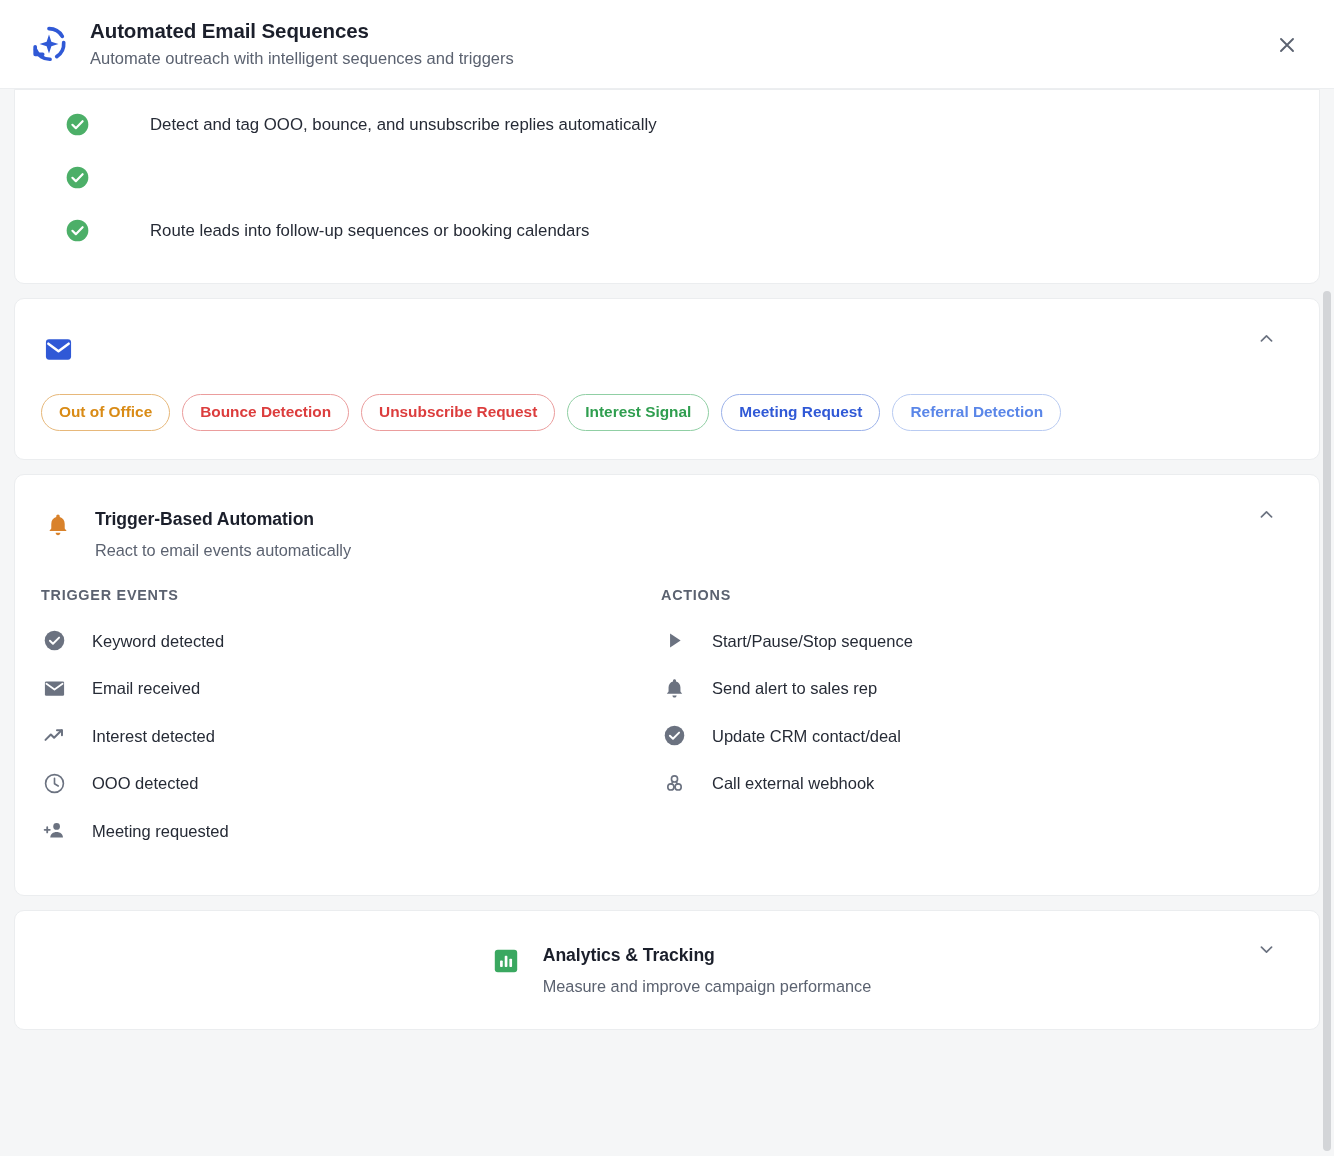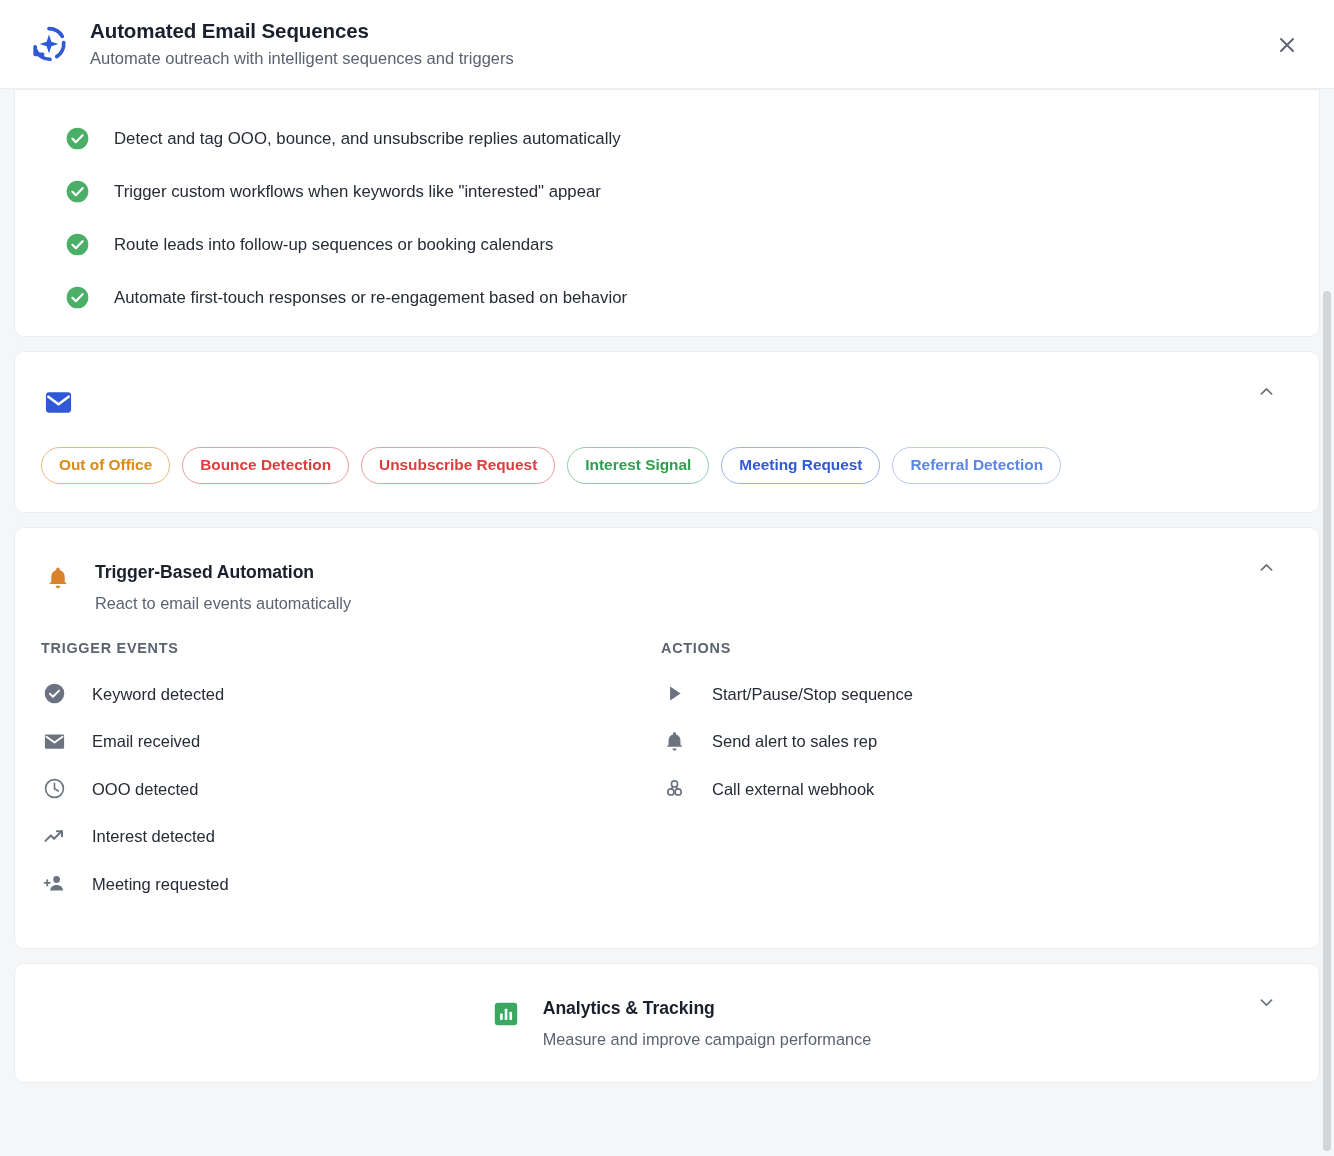--- a/index.html
+++ b/index.html
@@ -79,23 +79,24 @@
   }
   .card:first-child { border-top-left-radius: 0; border-top-right-radius: 0; }
 
   
   .benefits {
     padding: 8px 0 26px 0;
     margin-top: 0;
   }
   .benefit-row {
     display: flex;
-    align-items: flex-end;
+    align-items: center;
     height: 53px;
     padding-left: 50px;
+    gap: 36px;
   }
   .benefit-check {
     width: 25px; height: 25px;
     flex: 0 0 25px;
     display: flex; align-items: center; justify-content: center;
   }
   .benefit-text {
     margin-left: 24px;
     font-size: 16.8px;
     color: #262b36;
@@ -251,39 +252,29 @@
         </span>
         <span class="benefit-text">Detect and tag OOO, bounce, and unsubscribe replies automatically</span>
       </div>
       <div class="benefit-row">
         <span class="benefit-check">
           <svg width="25" height="25" viewBox="0 0 24 24">
             <circle cx="12" cy="12" r="10.4" fill="#4caf68"></circle>
             <path d="M7.1 12.3 L10.4 15.5 L16.9 8.9" stroke="#ffffff" stroke-width="2.1" fill="none" stroke-linecap="round" stroke-linejoin="round"></path>
           </svg>
         </span>
-        <span class="benefit-text">Trigger custom workflows when keywords like "interested" appear</span>
       </div>
       <div class="benefit-row">
         <span class="benefit-check">
           <svg width="25" height="25" viewBox="0 0 24 24">
             <circle cx="12" cy="12" r="10.4" fill="#4caf68"></circle>
             <path d="M7.1 12.3 L10.4 15.5 L16.9 8.9" stroke="#ffffff" stroke-width="2.1" fill="none" stroke-linecap="round" stroke-linejoin="round"></path>
           </svg>
         </span>
         <span class="benefit-text">Route leads into follow-up sequences or booking calendars</span>
-      </div>
-      <div class="benefit-row">
-        <span class="benefit-check">
-          <svg width="25" height="25" viewBox="0 0 24 24">
-            <circle cx="12" cy="12" r="10.4" fill="#4caf68"></circle>
-            <path d="M7.1 12.3 L10.4 15.5 L16.9 8.9" stroke="#ffffff" stroke-width="2.1" fill="none" stroke-linecap="round" stroke-linejoin="round"></path>
-          </svg>
-        </span>
-        <span class="benefit-text">Automate first-touch responses or re-engagement based on behavior</span>
       </div>
     </div>
 
     <div class="card">
       <div class="sec-head">
         <span class="sec-icon">
           <svg width="29" height="29" viewBox="0 0 24 24">
             <rect x="1.6" y="3.6" width="20.8" height="16.8" rx="2.6" fill="#3059d6"></rect>
             <path d="M3.6 7.2 L12 13.4 L20.4 7.2" stroke="#ffffff" stroke-width="2.1" fill="none" stroke-linecap="round" stroke-linejoin="round"></path>
           </svg>
@@ -344,35 +335,35 @@
                 <rect x="2" y="4.6" width="20" height="15" rx="1.4" fill="#6b7280"></rect>
                 <path d="M3.6 7 L12 13 L20.4 7" stroke="#ffffff" stroke-width="1.9" fill="none" stroke-linecap="round" stroke-linejoin="round"></path>
               </svg>
             </span>
             <span class="item-text">Email received</span>
           </div>
 
           <div class="item-row">
             <span class="item-icon">
               <svg width="23" height="23" viewBox="0 0 24 24">
+                <path d="M2.6 16.6 L8.2 11 L11.6 14.4 L19.4 6.6" stroke="#6b7280" stroke-width="2.1" fill="none" stroke-linecap="round" stroke-linejoin="round"></path>
+                <path d="M14.6 6.6 L19.8 6.6 L19.8 11.8" stroke="#6b7280" stroke-width="2.1" fill="none" stroke-linecap="round" stroke-linejoin="round"></path>
+              </svg>
+            </span>
+            <span class="item-text">Interest detected</span>
+          </div>
+
+          <div class="item-row">
+            <span class="item-icon">
+              <svg width="23" height="23" viewBox="0 0 24 24">
                 <circle cx="12" cy="12" r="9.3" stroke="#6b7280" stroke-width="1.7" fill="none"></circle>
                 <path d="M12 6.6 L12 12.3 L15.9 14.6" stroke="#6b7280" stroke-width="1.7" fill="none" stroke-linecap="round" stroke-linejoin="round"></path>
               </svg>
             </span>
             <span class="item-text">OOO detected</span>
-          </div>
-
-          <div class="item-row">
-            <span class="item-icon">
-              <svg width="23" height="23" viewBox="0 0 24 24">
-                <path d="M2.6 16.6 L8.2 11 L11.6 14.4 L19.4 6.6" stroke="#6b7280" stroke-width="2.1" fill="none" stroke-linecap="round" stroke-linejoin="round"></path>
-                <path d="M14.6 6.6 L19.8 6.6 L19.8 11.8" stroke="#6b7280" stroke-width="2.1" fill="none" stroke-linecap="round" stroke-linejoin="round"></path>
-              </svg>
-            </span>
-            <span class="item-text">Interest detected</span>
           </div>
 
           <div class="item-row">
             <span class="item-icon">
               <svg width="23" height="23" viewBox="0 0 24 24">
                 <circle cx="14.2" cy="7.8" r="3.5" fill="#6b7280"></circle>
                 <path d="M7.6 19.4 C7.6 15.9 10.5 13.6 14.2 13.6 C17.9 13.6 20.8 15.9 20.8 19.4 Z" fill="#6b7280"></path>
                 <path d="M4.4 8.6 L4.4 14 M1.7 11.3 L7.1 11.3" stroke="#6b7280" stroke-width="1.9" stroke-linecap="round"></path>
               </svg>
             </span>
@@ -395,20 +386,29 @@
           <div class="item-row">
             <span class="item-icon">
               <svg width="23" height="23" viewBox="0 0 24 24">
                 <path d="M12 2.4 C12.9 2.4 13.6 3.1 13.6 4 L13.6 4.6 C16.5 5.4 18.2 7.9 18.2 11 L18.2 15.2 L20 17.6 L4 17.6 L5.8 15.2 L5.8 11 C5.8 7.9 7.5 5.4 10.4 4.6 L10.4 4 C10.4 3.1 11.1 2.4 12 2.4 Z" fill="#6b7280"></path>
                 <path d="M9.8 19.2 L14.2 19.2 C14.2 20.5 13.2 21.4 12 21.4 C10.8 21.4 9.8 20.5 9.8 19.2 Z" fill="#6b7280"></path>
               </svg>
             </span>
             <span class="item-text">Send alert to sales rep</span>
           </div>
 
+          <div class="item-row">
+            <span class="item-icon">
+              <svg width="23" height="23" viewBox="0 0 24 24">
+                <circle cx="12" cy="12" r="10.2" fill="#6b7280"></circle>
+                <path d="M7.2 12.3 L10.4 15.4 L16.8 9" stroke="#ffffff" stroke-width="2" fill="none" stroke-linecap="round" stroke-linejoin="round"></path>
+              </svg>
+            </span>
+            <span class="item-text">Update CRM contact/deal</span>
+          </div>
 
           <div class="item-row">
             <span class="item-icon">
               <svg width="23" height="23" viewBox="0 0 24 24">
                 <circle cx="8.2" cy="15.6" r="3.2" stroke="#6b7280" stroke-width="1.7" fill="none"></circle>
                 <circle cx="15.8" cy="15.6" r="3.2" stroke="#6b7280" stroke-width="1.7" fill="none"></circle>
                 <circle cx="12" cy="7.2" r="3.2" stroke="#6b7280" stroke-width="1.7" fill="none"></circle>
                 <path d="M10.3 9.9 L8.9 12.6" stroke="#6b7280" stroke-width="1.7" stroke-linecap="round"></path>
                 <path d="M13.7 9.9 L15.1 12.6" stroke="#6b7280" stroke-width="1.7" stroke-linecap="round"></path>
                 <path d="M11.4 15.6 L12.6 15.6" stroke="#6b7280" stroke-width="1.7" stroke-linecap="round"></path>

